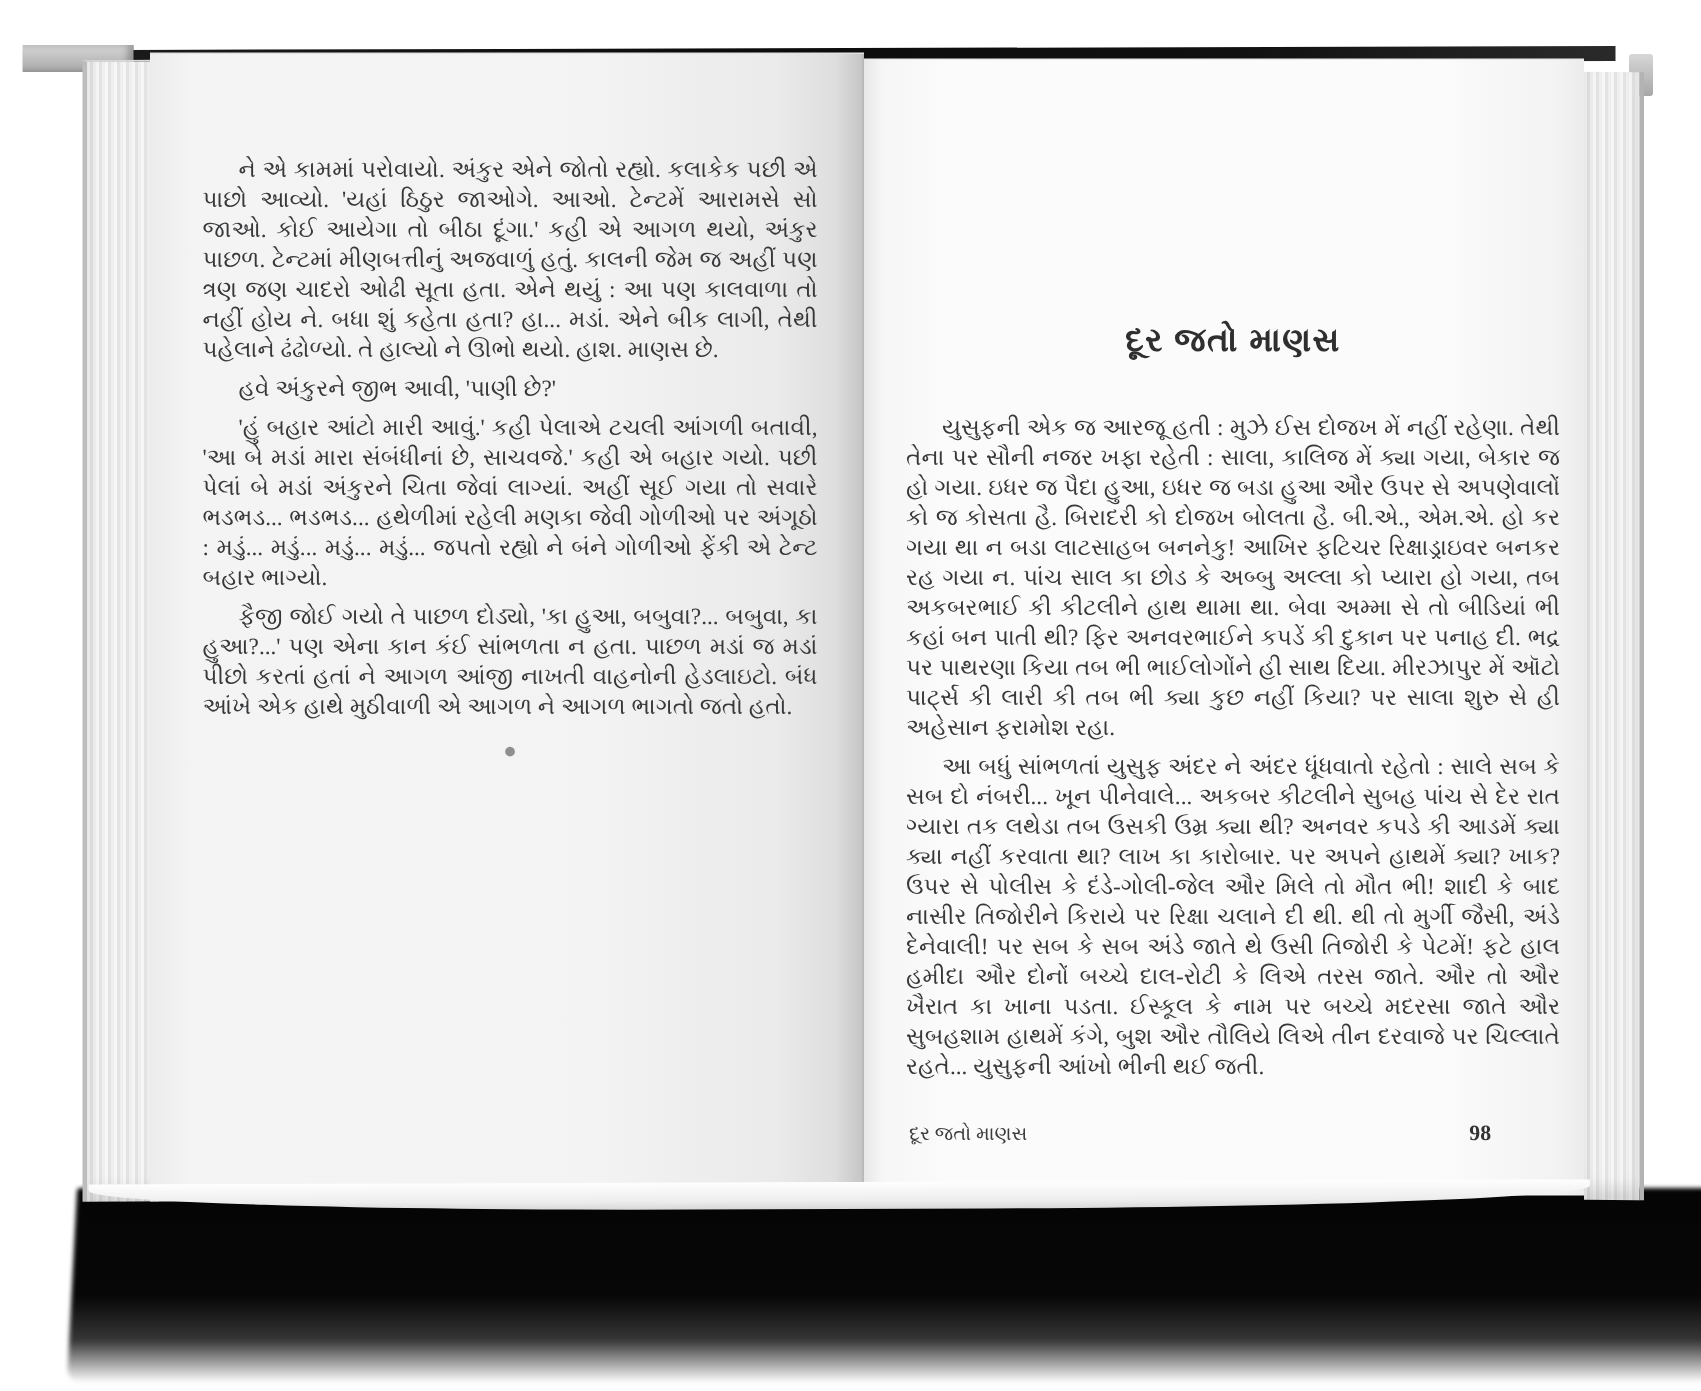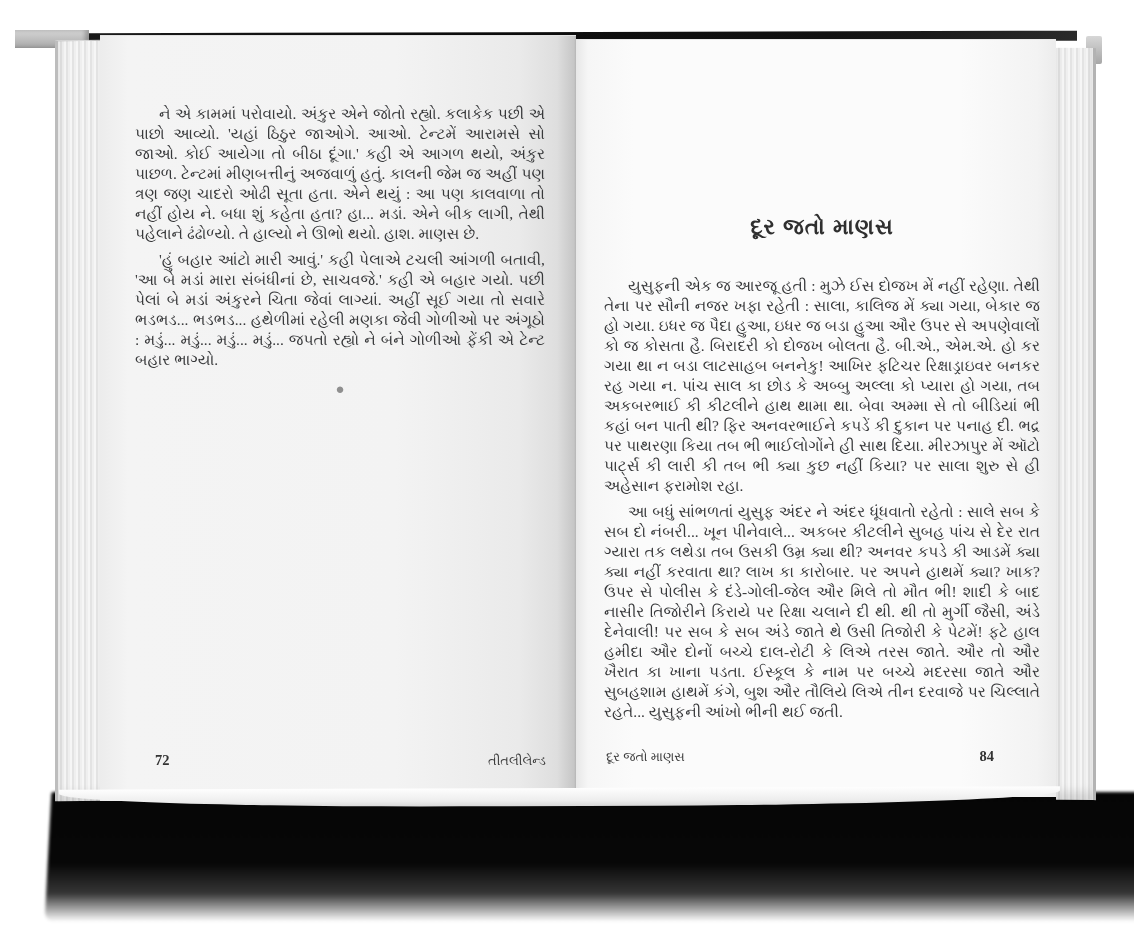--- a/index.html
+++ b/index.html
@@ -99,40 +99,38 @@
     <div class="top-edge-strip"></div>
     <div class="cover-tab left"></div>
     <div class="cover-tab right"></div>
     <div class="stack left"></div>
     <div class="stack right"></div>
 
     <div class="page page-left">
       <div class="content-left">
         <div>
             <p class="para">ને એ કામમાં પરોવાયો. અંકુર એને જોતો રહ્યો. કલાકેક પછી એ પાછો આવ્યો. 'યહાં ઠિઠુર જાઓગે. આઓ. ટેન્ટમેં આરામસે સો જાઓ. કોઈ આયેગા તો બીઠા દૂંગા.' કહી એ આગળ થયો, અંકુર પાછળ. ટેન્ટમાં મીણબત્તીનું અજવાળું હતું. કાલની જેમ જ અહીં પણ ત્રણ જણ ચાદરો ઓઢી સૂતા હતા. એને થયું : આ પણ કાલવાળા તો નહીં હોય ને. બધા શું કહેતા હતા? હા... મડાં. એને બીક લાગી, તેથી પહેલાને ઢંઢોળ્યો. તે હાલ્યો ને ઊભો થયો. હાશ. માણસ છે.</p>
+            <p class="para">હવે અંકુરને જીભ આવી, 'પાણી છે?'</p>
             <p class="para">'હું બહાર આંટો મારી આવું.' કહી પેલાએ ટચલી આંગળી બતાવી, 'આ બે મડાં મારા સંબંધીનાં છે, સાચવજે.' કહી એ બહાર ગયો. પછી પેલાં બે મડાં અંકુરને ચિતા જેવાં લાગ્યાં. અહીં સૂઈ ગયા તો સવારે ભડભડ... ભડભડ... હથેળીમાં રહેલી મણકા જેવી ગોળીઓ પર અંગૂઠો : મડું... મડું... મડું... મડું... જપતો રહ્યો ને બંને ગોળીઓ ફેંકી એ ટેન્ટ બહાર ભાગ્યો.</p>
+            <p class="para">ફૈજી જોઈ ગયો તે પાછળ દોડ્યો, 'કા હુઆ, બબુવા?... બબુવા, કા હુઆ?...' પણ એના કાન કંઈ સાંભળતા ન હતા. પાછળ મડાં જ મડાં પીછો કરતાં હતાં ને આગળ આંજી નાખતી વાહનોની હેડલાઇટો. બંધ આંખે એક હાથે મુઠીવાળી એ આગળ ને આગળ ભાગતો જતો હતો.</p>
           </div>
         <div class="divider-dot">●</div>
-      </div>
-      <div class="footer">
-        <span class="pagenum">72</span>
-        <span class="running">તીતલીલેન્ડ</span>
       </div>
     </div>
 
     <div class="page page-right">
       <div class="content-right">
         <h1 class="chapter-title">દૂર જતો માણસ</h1>
         <div>
             <p class="para">યુસુફની એક જ આરજૂ હતી : મુઝે ઈસ દોજખ મેં નહીં રહેણા. તેથી તેના પર સૌની નજર ખફા રહેતી : સાલા, કાલિજ મેં ક્યા ગયા, બેકાર જ હો ગયા. ઇધર જ પૈદા હુઆ, ઇધર જ બડા હુઆ ઔર ઉપર સે અપણેવાલોં કો જ કોસતા હૈ. બિરાદરી કો દોજખ બોલતા હૈ. બી.એ., એમ.એ. હો કર ગયા થા ન બડા લાટસાહબ બનનેકુ! આખિર ફટિચર રિક્ષાડ્રાઇવર બનકર રહ ગયા ન. પાંચ સાલ કા છોડ કે અબ્બુ અલ્લા કો પ્યારા હો ગયા, તબ અકબરભાઈ કી કીટલીને હાથ થામા થા. બેવા અમ્મા સે તો બીડિયાં ભી કહાં બન પાતી થી? ફિર અનવરભાઈને કપડેં કી દુકાન પર પનાહ દી. ભદ્ર પર પાથરણા કિયા તબ ભી ભાઈલોગોંને હી સાથ દિયા. મીરઝાપુર મેં ઑટો પાર્ટ્સ કી લારી કી તબ ભી ક્યા કુછ નહીં કિયા? પર સાલા શુરુ સે હી અહેસાન ફરામોશ રહા.</p>
             <p class="para">આ બધું સાંભળતાં યુસુફ અંદર ને અંદર ધૂંધવાતો રહેતો : સાલે સબ કે સબ દો નંબરી... ખૂન પીનેવાલે... અકબર કીટલીને સુબહ પાંચ સે દેર રાત ગ્યારા તક લથેડા તબ ઉસકી ઉમ્ર ક્યા થી? અનવર કપડે કી આડમેં ક્યા ક્યા નહીં કરવાતા થા? લાખ કા કારોબાર. પર અપને હાથમેં ક્યા? ખાક? ઉપર સે પોલીસ કે દંડે-ગોલી-જેલ ઔર મિલે તો મૌત ભી! શાદી કે બાદ નાસીર તિજોરીને કિરાયે પર રિક્ષા ચલાને દી થી. થી તો મુર્ગી જૈસી, અંડે દેનેવાલી! પર સબ કે સબ અંડે જાતે થે ઉસી તિજોરી કે પેટમેં! ફટે હાલ હમીદા ઔર દોનોં બચ્ચે દાલ-રોટી કે લિએ તરસ જાતે. ઔર તો ઔર ખૈરાત કા ખાના પડતા. ઈસ્કૂલ કે નામ પર બચ્ચે મદરસા જાતે ઔર સુબહશામ હાથમેં કંગે, બુશ ઔર તૌલિયે લિએ તીન દરવાજે પર ચિલ્લાતે રહતે... યુસુફની આંખો ભીની થઈ જતી.</p>
           </div>
       </div>
       <div class="footer">
         <span class="running">દૂર જતો માણસ</span>
-        <span class="pagenum">84</span>
+        <span class="pagenum">98</span>
       </div>
     </div>
 
     <div class="bottom-curl"></div>
   </div>
 
 </div>
 
 </body></html>

